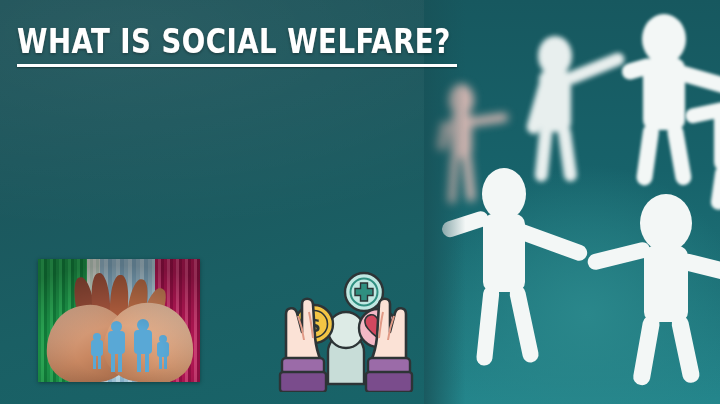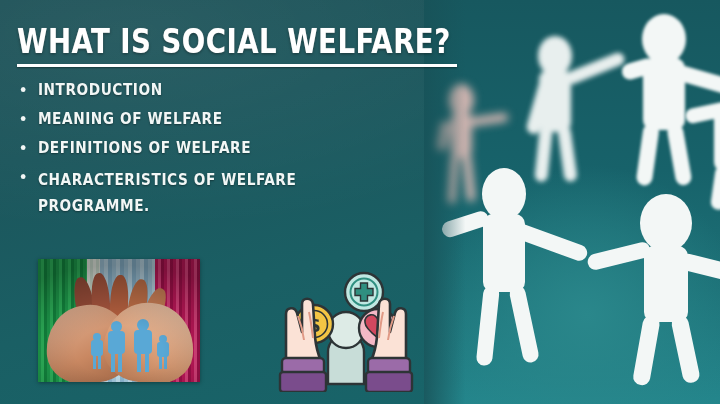--- a/index.html
+++ b/index.html
@@ -241,21 +241,14 @@
         <path d="M41 60 c2 9 3 18 4 26" fill="none" stroke="#e09a86" stroke-width="2"></path>
         <rect x="14" y="106" width="42" height="16" rx="4" fill="#9b6ba8" stroke="#2d3436" stroke-width="2.4"></rect>
         <rect x="12" y="120" width="46" height="20" rx="3" fill="#7a4c8c" stroke="#2d3436" stroke-width="2.4"></rect>
       </g>
     </svg>
   </div>
 
   <div class="title">WHAT IS SOCIAL WELFARE?</div>
   <div class="title-rule"></div>
 
-  <ul class="bullets">
-    <li>INTRODUCTION</li>
-    <li>MEANING OF WELFARE</li>
-    <li>DEFINITIONS OF WELFARE</li>
-    <li class="two-line">CHARACTERISTICS OF WELFARE
-PROGRAMME.</li>
-  </ul>
 
 </div>
 
 </body></html>

